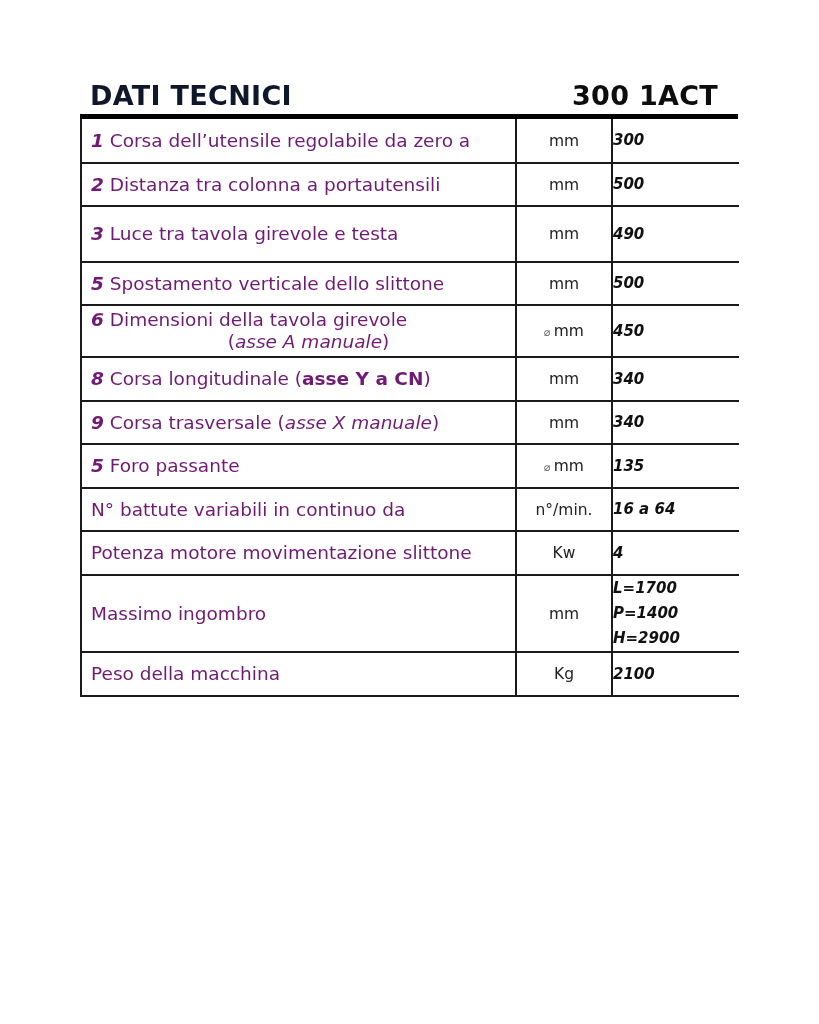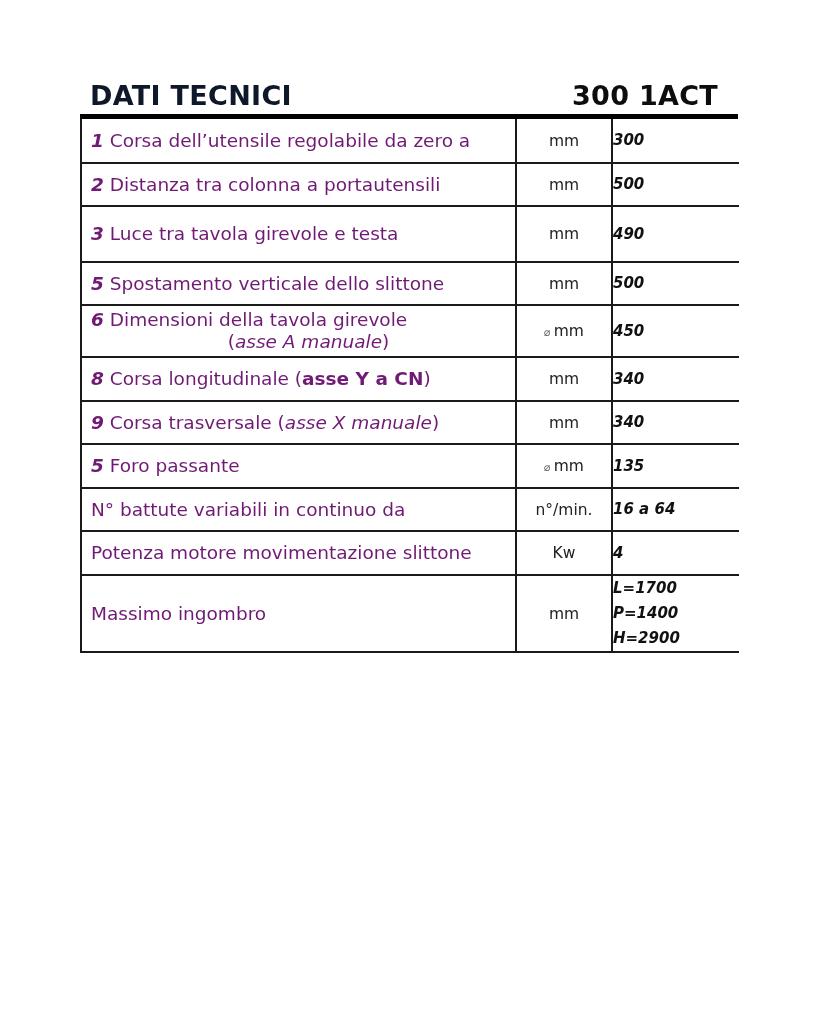--- a/index.html
+++ b/index.html
@@ -94,15 +94,20 @@
       </tr>
       <tr style="height:73px">
         <td class="desc">Massimo ingombro</td>
         <td class="unit">mm</td>
         <td class="val last-col">
           <div>L=1700</div>
           <div>P=1400</div>
           <div>H=2900</div>
         </td>
       </tr>
+      <tr style="height:44px">
+        <td class="desc">Peso della macchina</td>
+        <td class="unit">Kg</td>
+        <td class="val last-col">2100</td>
+      </tr>
     </tbody>
   </table>
 </div>
 
 </body></html>

